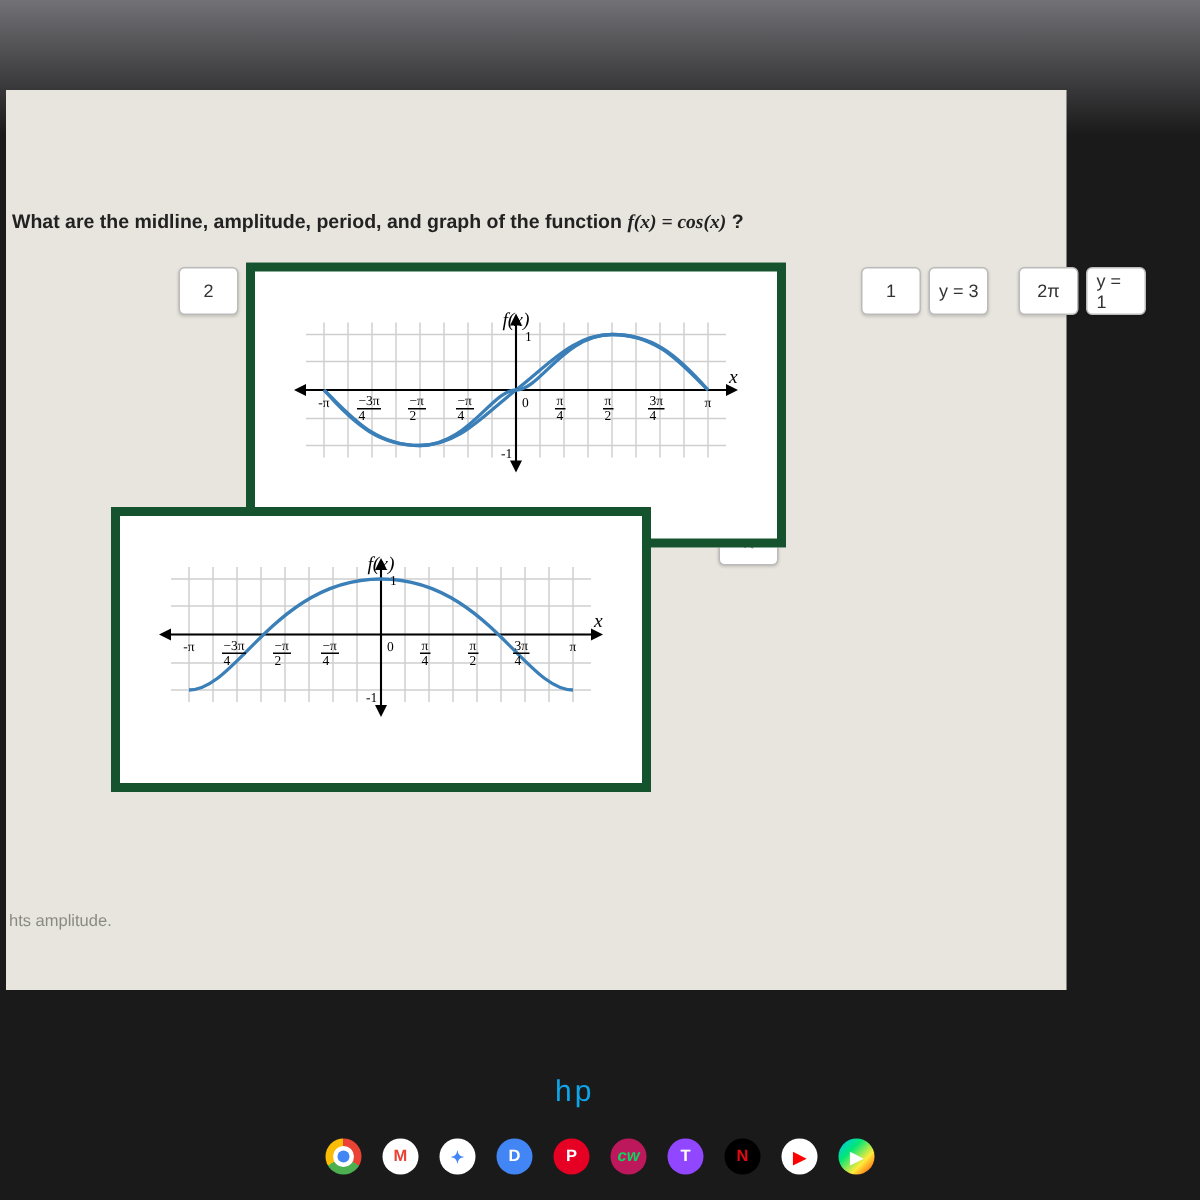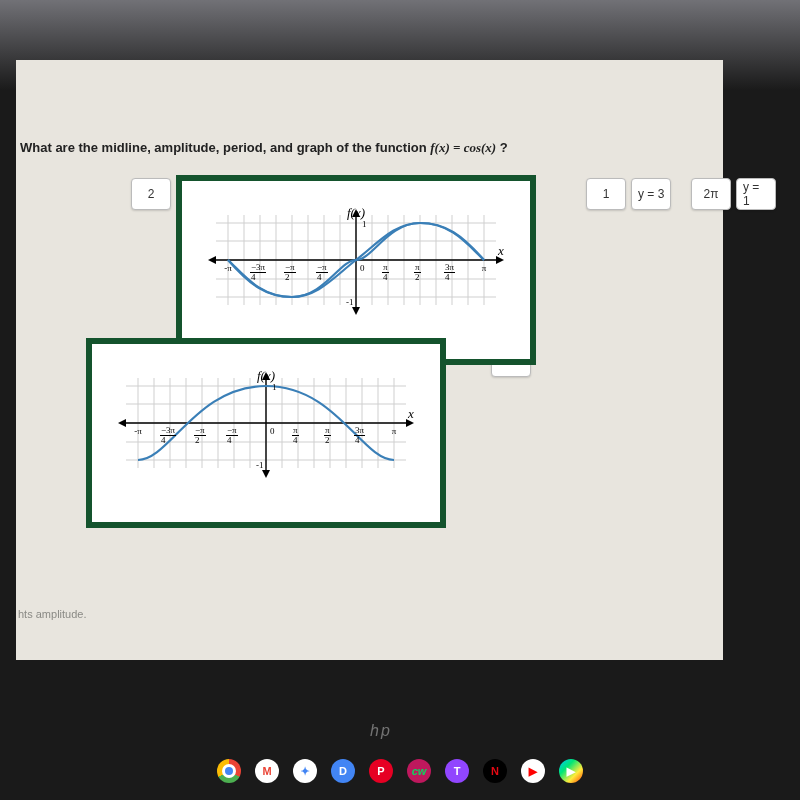--- a/index.html
+++ b/index.html
@@ -1,16 +1,16 @@
 <!DOCTYPE html>
 <html><head>
 <meta charset="utf-8">
 <style>
   html,body{margin:0;padding:0;width:800px;height:800px;background:#1a1a1a;font-family:Arial,Helvetica,sans-serif;overflow:hidden}
-  .screen{position:absolute;top:60px;left:16px;width:707px;height:600px;background:#e8e5de}
+  .screen{position:absolute;top:60px;left:4px;width:707px;height:600px;background:#e8e5de}
   .question{position:absolute;top:80px;left:4px;width:792px;font-size:13px;color:#222;font-weight:700}
   .question .fx{font-style:italic;font-family:'Times New Roman',serif}
   .ans-box{display:inline-flex;align-items:center;justify-content:center;min-width:26px;height:26px;padding:2px 6px;border:1px solid #bbb;background:#fff;border-radius:4px;font-size:12px;color:#333;box-shadow:0 1px 2px rgba(0,0,0,.15)}
   .box-a{position:absolute;top:118px;left:115px}
   .box-b{position:absolute;top:118px;left:570px}
   .box-c{position:absolute;top:118px;left:615px}
   .box-d{position:absolute;top:118px;left:675px}
   .box-e{position:absolute;top:118px;left:720px}
   .box-f{position:absolute;top:285px;left:475px}
   .graph-wrap{position:absolute;border:6px solid #14532d;background:#fff;padding:24px}
@@ -19,21 +19,21 @@
   svg{display:block}
   .grid line{stroke:#cfcfcf;stroke-width:1}
   .axis{stroke:#000;stroke-width:1.4}
   .curve{stroke:#3a7fb7;stroke-width:2.2;fill:none}
   .tick text{font:9px 'Times New Roman',serif;fill:#000}
   .lbl{font:italic 13px 'Times New Roman',serif;fill:#000}
   .arrow{fill:#000}
   .reserved{position:absolute;bottom:40px;left:2px;color:#8a8a85;font-size:11px}
   .taskbar{position:absolute;bottom:12px;left:0;width:800px;height:34px;display:flex;align-items:center;justify-content:center;gap:14px}
   .tb-icon{width:24px;height:24px;border-radius:50%;display:flex;align-items:center;justify-content:center;font-size:11px;font-weight:700;color:#fff}
-  .hp{position:absolute;bottom:60px;left:370px;color:#737373;font-size:16px;font-style:italic;letter-spacing:2px}
+  .hp{position:absolute;bottom:60px;left:370px;color:#0ea5e9;font-size:20px;letter-spacing:2px}
   .glare{position:absolute;top:0;left:0;width:800px;height:90px;background:linear-gradient(180deg,rgba(200,200,210,.5),rgba(0,0,0,0));pointer-events:none}
   .frac{display:inline-block;text-align:left;font:9px 'Times New Roman',serif;vertical-align:middle;line-height:1}
   .frac .n{display:block;border-bottom:1px solid #000;padding:0 1px}
   .frac .d{display:block;padding:0 1px}
 </style>
 </head>
 <body>
 
 <div class="glare"></div>
 

